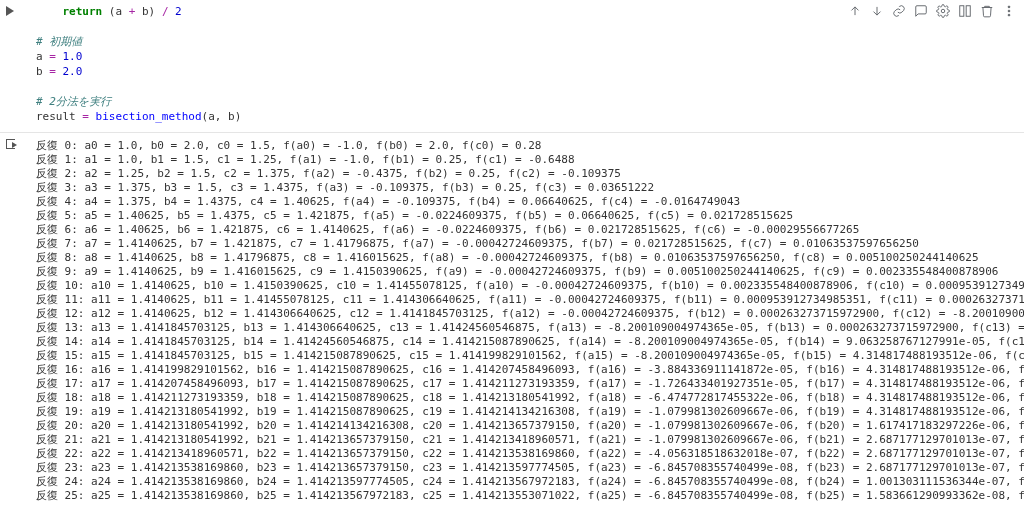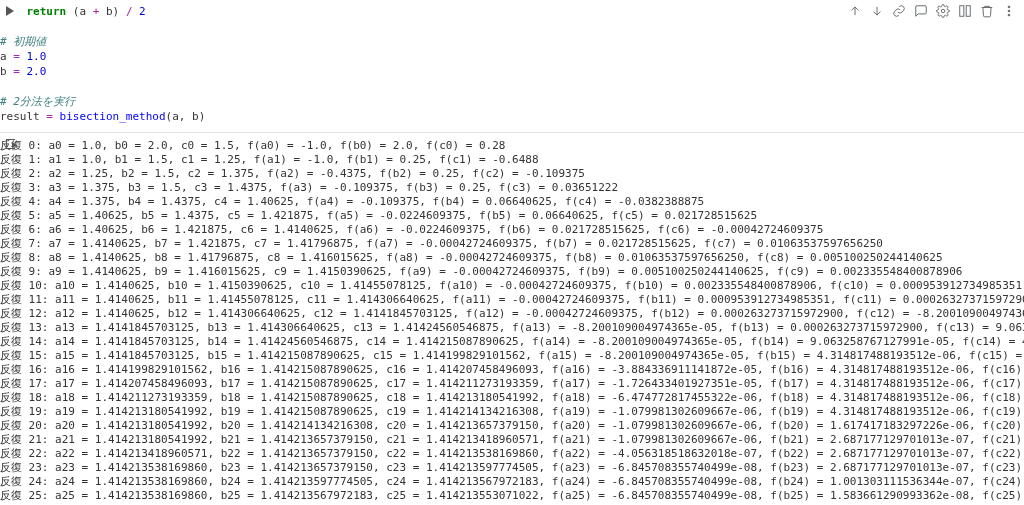--- a/index.html
+++ b/index.html
@@ -1,16 +1,16 @@
 <!DOCTYPE html>
 <html><head>
 <meta charset="utf-8">
 <style>
 html,body{margin:0;padding:0;font-family:monospace;font-size:11px;color:#333;background:#fff;width:1024px;height:505px;overflow:hidden}
-.row{display:flex;}
+.row{display:flex;padding-left:36px}
 .gutter{position:absolute;left:6px;top:4px}
 .play{width:0;height:0;border-left:8px solid #555;border-top:5px solid transparent;border-bottom:5px solid transparent;display:inline-block;margin-top:2px}
 .outicon{width:14px;height:10px;display:inline-block;margin-top:2px;position:relative}
 .outicon::before{content:"";position:absolute;left:0;top:0;width:8px;height:8px;border:1px solid #555;border-right:none}
 .outicon::after{content:"";position:absolute;left:6px;top:3px;width:0;height:0;border-left:5px solid #555;border-top:3px solid transparent;border-bottom:3px solid transparent}
 .code{padding:4px 0 8px 0;line-height:15px;white-space:pre}
 .kw{color:#008000;font-weight:bold}
 .op{color:#a626a4}
 .num{color:#0000cf}
 .cm{color:#408080;font-style:italic}
@@ -71,23 +71,23 @@
 
 <div class="sep"></div>
 
 <div class="cellwrap">
   <div class="gutter"><span class="outicon"></span></div>
   <div class="row">
     <div class="outblock"><span>反復 0: a0 = 1.0, b0 = 2.0, c0 = 1.5, f(a0) = -1.0, f(b0) = 2.0, f(c0) = 0.28</span>
 <span>反復 1: a1 = 1.0, b1 = 1.5, c1 = 1.25, f(a1) = -1.0, f(b1) = 0.25, f(c1) = -0.6488</span>
 <span>反復 2: a2 = 1.25, b2 = 1.5, c2 = 1.375, f(a2) = -0.4375, f(b2) = 0.25, f(c2) = -0.109375</span>
 <span>反復 3: a3 = 1.375, b3 = 1.5, c3 = 1.4375, f(a3) = -0.109375, f(b3) = 0.25, f(c3) = 0.03651222</span>
-<span>反復 4: a4 = 1.375, b4 = 1.4375, c4 = 1.40625, f(a4) = -0.109375, f(b4) = 0.06640625, f(c4) = -0.0382388875</span>
+<span>反復 4: a4 = 1.375, b4 = 1.4375, c4 = 1.40625, f(a4) = -0.109375, f(b4) = 0.06640625, f(c4) = -0.0164749043</span>
 <span>反復 5: a5 = 1.40625, b5 = 1.4375, c5 = 1.421875, f(a5) = -0.0224609375, f(b5) = 0.06640625, f(c5) = 0.021728515625</span>
-<span>反復 6: a6 = 1.40625, b6 = 1.421875, c6 = 1.4140625, f(a6) = -0.0224609375, f(b6) = 0.021728515625, f(c6) = -0.00042724609375</span>
+<span>反復 6: a6 = 1.40625, b6 = 1.421875, c6 = 1.4140625, f(a6) = -0.0224609375, f(b6) = 0.021728515625, f(c6) = -0.00029556677265</span>
 <span>反復 7: a7 = 1.4140625, b7 = 1.421875, c7 = 1.41796875, f(a7) = -0.00042724609375, f(b7) = 0.021728515625, f(c7) = 0.01063537597656250</span>
 <span>反復 8: a8 = 1.4140625, b8 = 1.41796875, c8 = 1.416015625, f(a8) = -0.00042724609375, f(b8) = 0.01063537597656250, f(c8) = 0.005100250244140625</span>
 <span>反復 9: a9 = 1.4140625, b9 = 1.416015625, c9 = 1.4150390625, f(a9) = -0.00042724609375, f(b9) = 0.005100250244140625, f(c9) = 0.002335548400878906</span>
 <span>反復 10: a10 = 1.4140625, b10 = 1.4150390625, c10 = 1.41455078125, f(a10) = -0.00042724609375, f(b10) = 0.002335548400878906, f(c10) = 0.000953912734985351</span>
 <span>反復 11: a11 = 1.4140625, b11 = 1.41455078125, c11 = 1.414306640625, f(a11) = -0.00042724609375, f(b11) = 0.000953912734985351, f(c11) = 0.000263273715972900</span>
 <span>反復 12: a12 = 1.4140625, b12 = 1.414306640625, c12 = 1.4141845703125, f(a12) = -0.00042724609375, f(b12) = 0.000263273715972900, f(c12) = -8.200109004974365e-05</span>
 <span>反復 13: a13 = 1.4141845703125, b13 = 1.414306640625, c13 = 1.41424560546875, f(a13) = -8.200109004974365e-05, f(b13) = 0.000263273715972900, f(c13) = 9.063258767127991e-05</span>
 <span>反復 14: a14 = 1.4141845703125, b14 = 1.41424560546875, c14 = 1.414215087890625, f(a14) = -8.200109004974365e-05, f(b14) = 9.063258767127991e-05, f(c14) = 4.314817488193512e-06</span>
 <span>反復 15: a15 = 1.4141845703125, b15 = 1.414215087890625, c15 = 1.414199829101562, f(a15) = -8.200109004974365e-05, f(b15) = 4.314817488193512e-06, f(c15) = -3.884336911141872e-</span>
 <span>反復 16: a16 = 1.414199829101562, b16 = 1.414215087890625, c16 = 1.414207458496093, f(a16) = -3.884336911141872e-05, f(b16) = 4.314817488193512e-06, f(c16) = -1.726433401927351e-</span>

